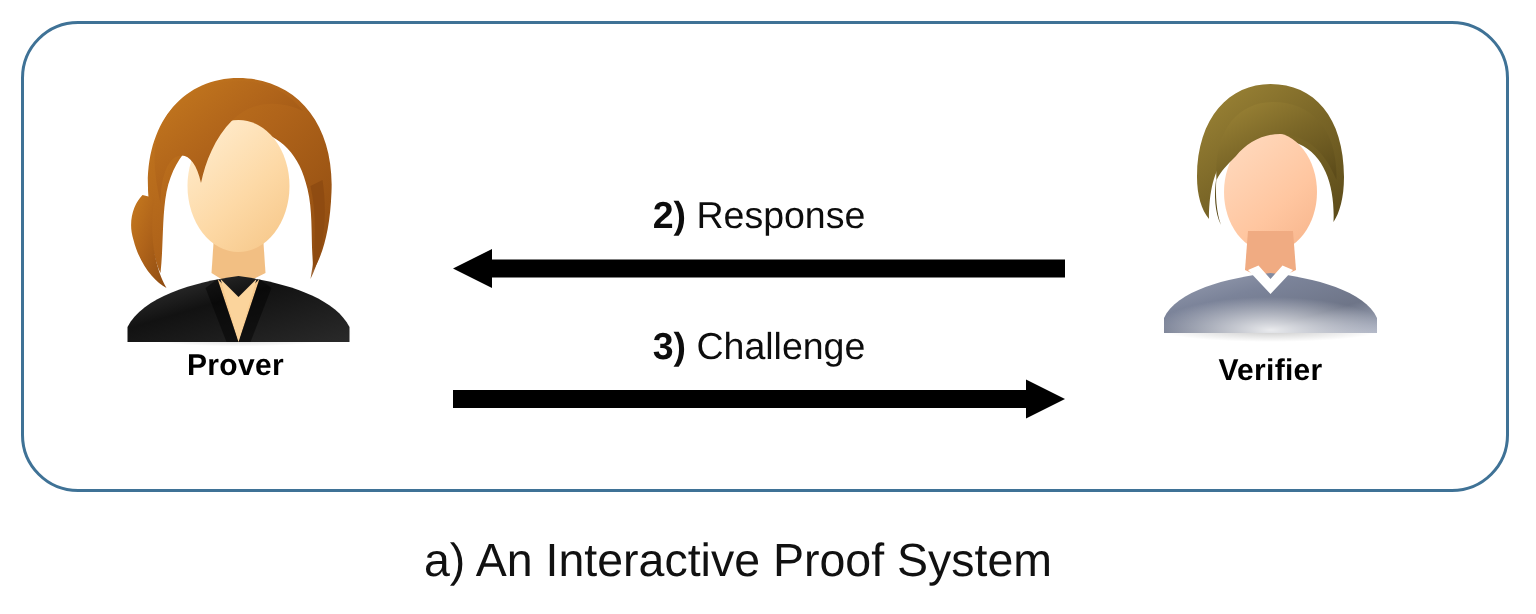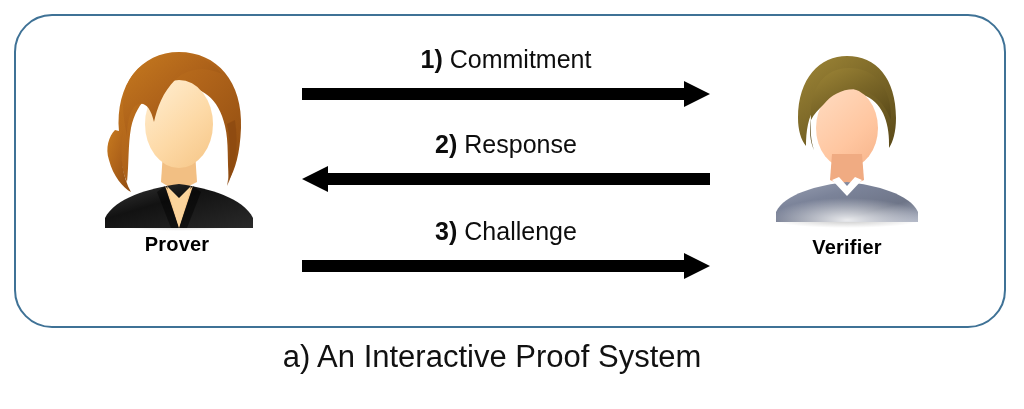--- a/index.html
+++ b/index.html
@@ -34,21 +34,21 @@
     border-radius: 38px;
     background: #ffffff;
   }
 
   
   .actor {
     position: absolute;
     width: 210px;
     text-align: center;
   }
-  .actor-prover  { left: 72px;  top: 36px; }
+  .actor-prover  { left: 52px;  top: 36px; }
   .actor-verifier{ left: 742px; top: 46px; }
 
   .avatar-wrap {
     width: 210px;
     height: 195px;
     position: relative;
     margin: 0 auto;
   }
   .actor-verifier .avatar-wrap { height: 180px; }
 
@@ -97,21 +97,21 @@
     position: relative;
     height: 28px;
     margin-top: 6px;
   }
   .arrow-svg { display: block; }
 
   
   .caption {
     position: absolute;
     left: 0;
-    top: 339px;
+    top: 356px;
     width: 984px;
     text-align: center;
     font-family: "Liberation Sans", sans-serif;
     font-size: 31px;
     color: #111111;
     white-space: nowrap;
   }
 </style>
 </head>
 <body>
@@ -232,52 +232,41 @@
                  C156 148 122 139 93 136 Z" fill="url(#vGlow)"></path>
 
         <path d="M78 134 L93 150 L108 134 L101 131 L93 140 L85 131 Z" fill="#ffffff"></path>
       </svg>
     </div>
     <div class="actor-label">Verifier</div>
   </div>
 
   <div class="messages">
 
-    <div class="message msg-1">
+
+    <div class="message msg-2">
       <div class="msg-label">
-        <span class="num">1)</span>
-        <span>Commitment</span>
+        <span class="num">2)</span>
+        <span>Response</span>
+      </div>
+      <div class="arrow-area">
+        <svg class="arrow-svg" width="412" height="28" viewBox="0 0 412 28">
+          <path d="M410 8 L28 8 L28 1 L2 14 L28 27 L28 20 L410 20 Z" fill="#000000"></path>
+        </svg>
+      </div>
+    </div>
+
+    <div class="message msg-3">
+      <div class="msg-label">
+        <span class="num">3)</span>
+        <span>Challenge</span>
       </div>
       <div class="arrow-area">
         <svg class="arrow-svg" width="412" height="28" viewBox="0 0 412 28">
           <path d="M2 8 L384 8 L384 1 L410 14 L384 27 L384 20 L2 20 Z" fill="#000000"></path>
         </svg>
       </div>
     </div>
-
-    <div class="message msg-2">
-      <div class="msg-label">
-        <span class="num">2)</span>
-        <span>Response</span>
-      </div>
-      <div class="arrow-area">
-        <svg class="arrow-svg" width="412" height="28" viewBox="0 0 412 28">
-          <path d="M410 8 L28 8 L28 1 L2 14 L28 27 L28 20 L410 20 Z" fill="#000000"></path>
-        </svg>
-      </div>
-    </div>
-
-    <div class="message msg-3">
-      <div class="msg-label">
-        <span class="num">3)</span>
-        <span>Challenge</span>
-      </div>
-      <div class="arrow-area">
-        <svg class="arrow-svg" width="412" height="28" viewBox="0 0 412 28">
-          <path d="M2 8 L384 8 L384 1 L410 14 L384 27 L384 20 L2 20 Z" fill="#000000"></path>
-        </svg>
-      </div>
-    </div>
   </div>
 
   <div class="caption">a) An Interactive Proof System</div>
 
 </div>
 
 </body></html>

